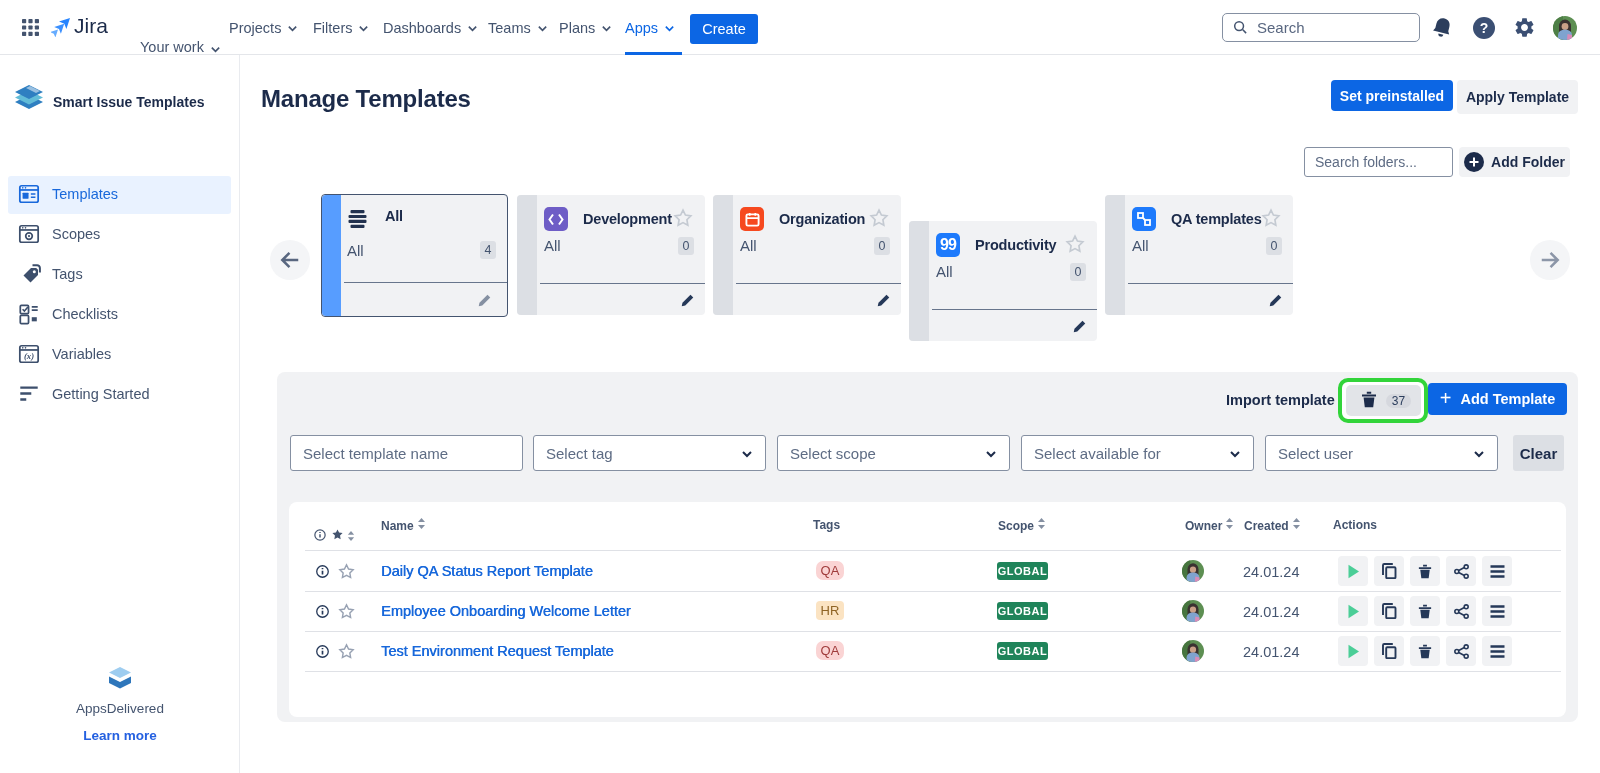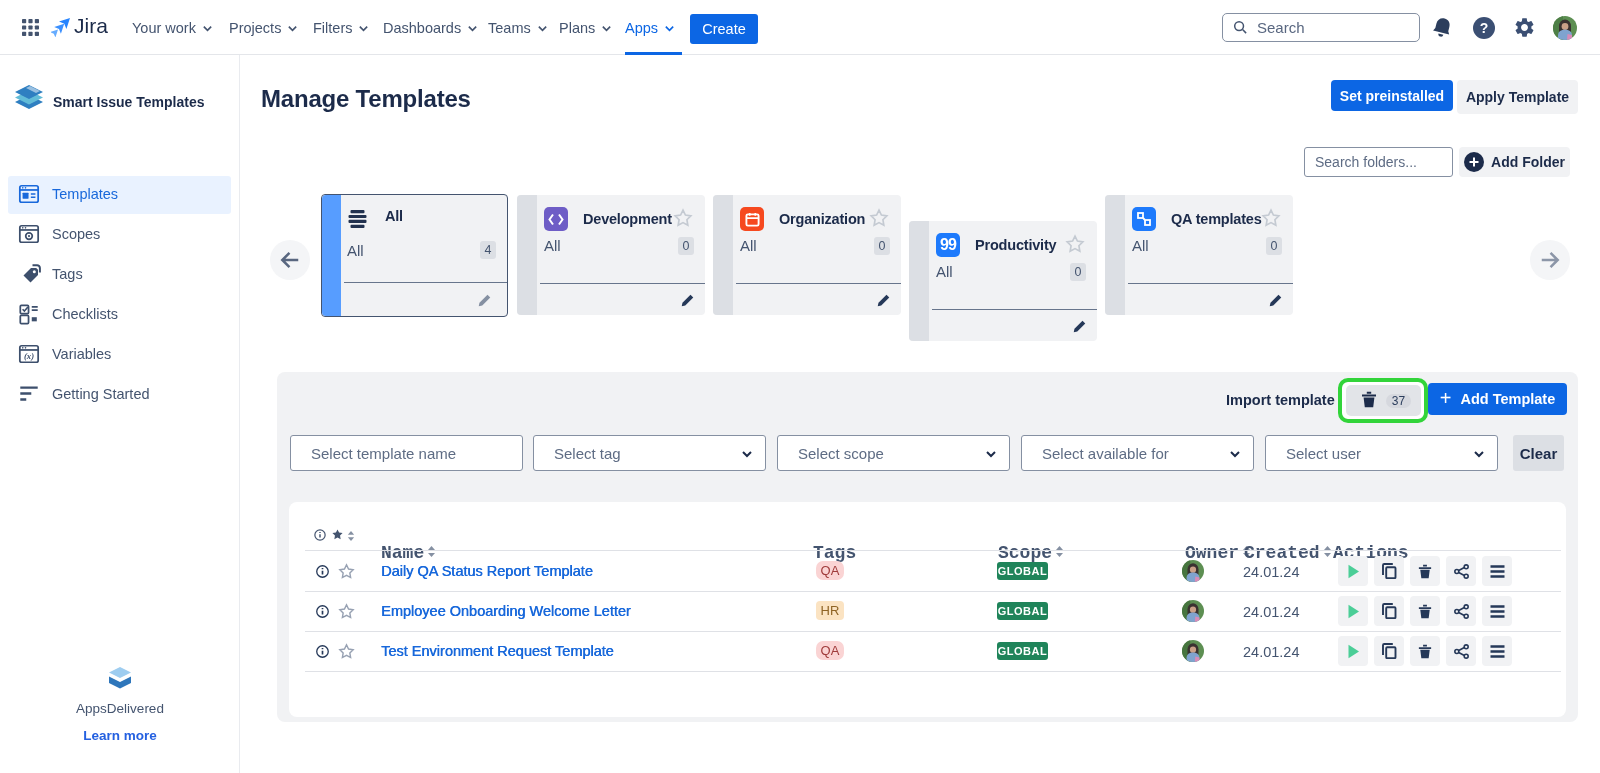--- a/index.html
+++ b/index.html
@@ -26,25 +26,25 @@
 .fstrip { position:absolute; left:0; top:0; bottom:0; width:20px; background:#dcdfe4; border-radius:4px 0 0 4px; }
 .ftile { position:absolute; left:27px; top:12px; width:24px; height:24px; border-radius:5px; display:flex; align-items:center; justify-content:center; }
 .ftitle { position:absolute; left:66px; top:16px; font-size:14.5px; font-weight:700; color:#1c2b4a; white-space:nowrap; letter-spacing:-0.2px; }
 .fstar { position:absolute; top:13px; }
 .flabel { position:absolute; left:27px; top:42px; font-size:15px; color:#44546f; }
 .fcount { position:absolute; right:11px; top:42px; min-width:16px; height:18px; background:#dcdfe4; border-radius:3px; color:#44546f; font-size:12.5px; display:flex; align-items:center; justify-content:center; padding:0 4px; }
 .fdivider { position:absolute; left:23px; right:0px; top:88px; height:1px; background:#67758c; }
 .fpencil { position:absolute; right:11px; bottom:8px; }
 
 #panel { position:absolute; left:277px; top:372px; width:1301px; height:350px; background:#f1f2f4; border-radius:8px; }
-.finput { position:absolute; top:435px; height:36px; background:#fff; border:1px solid #8590a2; border-radius:3px; font-size:15px; color:#5e6c84; display:flex; align-items:center; padding:0 20px; }
+.finput { position:absolute; top:435px; height:36px; background:#fff; border:1px solid #8590a2; border-radius:3px; font-size:15px; color:#5e6c84; display:flex; align-items:center; padding:0 12px; }
 .finput .chev { position:absolute; right:12px; top:12px; }
 #tablecard { position:absolute; left:289px; top:502px; width:1277px; height:215px; background:#fff; border-radius:8px; }
 .hrow { position:absolute; height:1px; background:#dfe1e6; left:305px; width:1256px; }
-.th { position:absolute; top:543px; font-size:18px; font-weight:700; color:#44546f;font-family:Liberation Mono, monospace; }
+.th { position:absolute; top:518px; font-size:12px; font-weight:700; color:#44546f; }
 .rowlink { position:absolute; left:381px; font-size:14.5px; font-weight:400; color:#1868db; text-shadow:0.5px 0 0 #1868db; }
 .tag { position:absolute; left:816px; width:28px; height:19px; border-radius:4px; font-size:13px; display:flex; align-items:center; justify-content:center; }
 .tagqa { background:#fad4d4; color:#a03c3c;border-radius:7px; }
 .taghr { background:#fbe3c2; color:#8f6425; }
 .glb { position:absolute; left:997px; width:51px; height:18px; background:#1f845a; border-radius:3px; color:#fff; font-size:11px; font-weight:700; letter-spacing:0.5px; display:flex; align-items:center; justify-content:center; }
 .date { position:absolute; left:1243px; font-size:14.5px; color:#44546f; }
 .abtn { position:absolute; width:30px; height:30px; background:#f1f2f4; border-radius:4px; display:flex; align-items:center; justify-content:center; }
 .rowavatar { position:absolute; left:1182px; width:22px; height:22px; border-radius:50%; overflow:hidden; }
 .sorticon { display:inline-block; vertical-align:1px; margin-left:3px; }
 </style>
@@ -64,21 +64,21 @@
       <rect x="6.4" y="12.8" width="4.2" height="4.2" rx="0.8"></rect>
       <rect x="12.8" y="12.8" width="4.2" height="4.2" rx="0.8"></rect>
   </svg>
 
   <svg class="abs" style="left:51px; top:18px;" width="19" height="19" viewBox="0 0 19 19">
     <path fill="#2684ff" d="M19 0 L8 3.6 L13.3 5.7 L15.4 11 Z"></path>
     <path fill="#3b90ff" d="M13.2 5.8 L3.2 9.1 L8 11 L9.9 15.8 Z"></path>
     <path fill="#66acff" d="M7 11.5 L-1 14.1 L2.8 15.7 L4.4 19.5 Z"></path>
   </svg>
   <div class="abs" style="left:74px; top:14px; font-size:21px; font-weight:500; color:#1c2b4a;">Jira</div>
-  <div class="navitem" style="left:132px;">Your work <svg width="11" height="11" viewBox="0 0 12 12" fill="none" stroke="#44546f" stroke-width="1.8">
+  <div class="navitem" style="left:140px;align-items:flex-end;">Your work <svg width="11" height="11" viewBox="0 0 12 12" fill="none" stroke="#44546f" stroke-width="1.8">
         <path d="M2 4 L6 8 L10 4"></path>
       </svg></div>
   <div class="navitem" style="left:229px;">Projects <svg width="11" height="11" viewBox="0 0 12 12" fill="none" stroke="#44546f" stroke-width="1.8">
         <path d="M2 4 L6 8 L10 4"></path>
       </svg></div>
   <div class="navitem" style="left:313px;">Filters <svg width="11" height="11" viewBox="0 0 12 12" fill="none" stroke="#44546f" stroke-width="1.8">
         <path d="M2 4 L6 8 L10 4"></path>
       </svg></div>
   <div class="navitem" style="left:383px;">Dashboards <svg width="11" height="11" viewBox="0 0 12 12" fill="none" stroke="#44546f" stroke-width="1.8">
         <path d="M2 4 L6 8 L10 4"></path>

